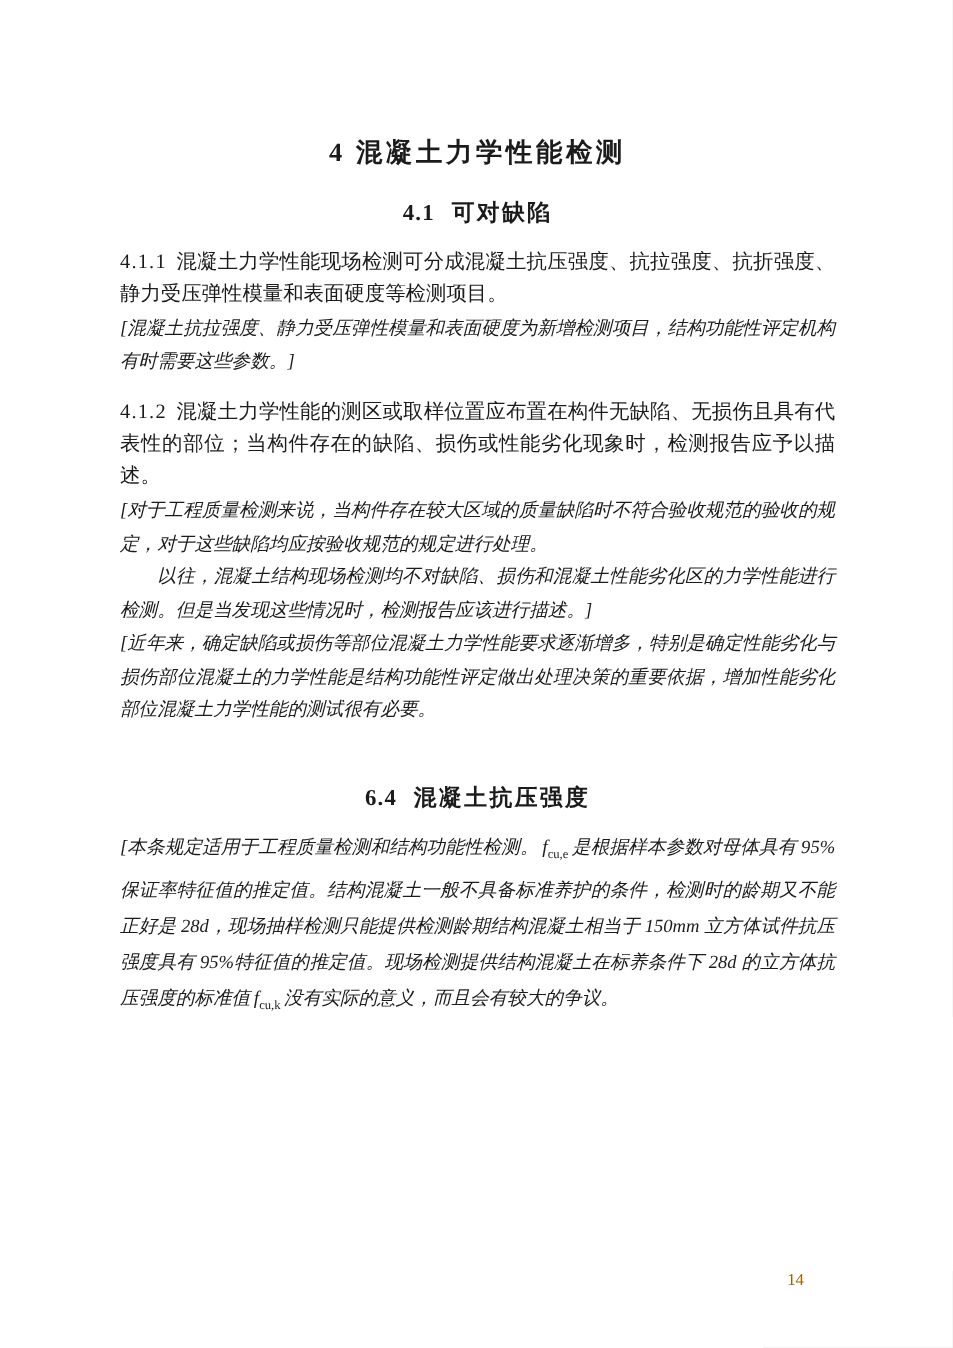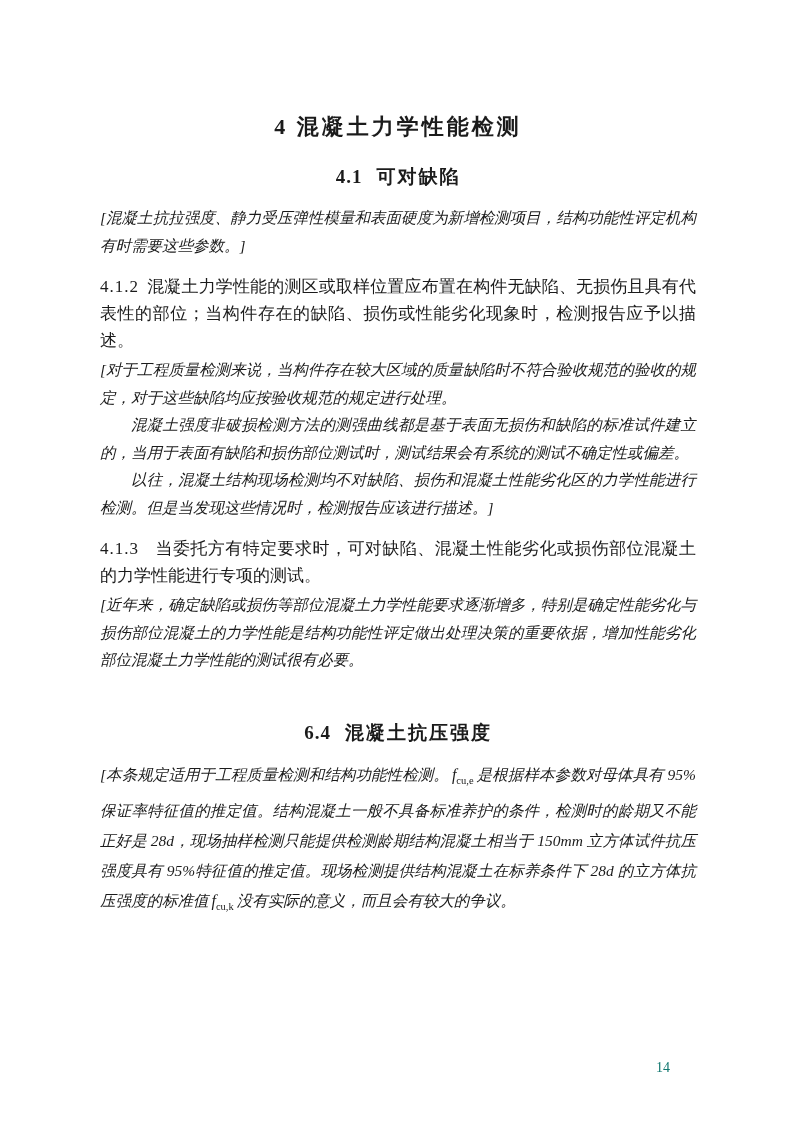--- a/index.html
+++ b/index.html
@@ -50,47 +50,46 @@
   .commentary.roomy{line-height:30px;}
   .formula{white-space:nowrap;margin:0 3px;}
   .formula .f-sym{font-style:italic;font-size:17px;}
   .formula sub{font-style:normal;font-size:10.5px;letter-spacing:0;}
   .commentary .formula .f-sym{font-size:16px;}
   .gap-before-section{margin-top:46px;}
   .page-number{
     position:absolute;
     left:656px;top:1060px;
     font-size:14px;
-    color:#0f766e;
+    color:#a16207;
   }
 </style>
 </head>
 <body>
 
 <div class="page">
   <div class="content">
 
     <h1 class="chapter-title">4  混凝土力学性能检测</h1>
 
     <h2 class="section-heading">
       <span class="sec-num">4.1</span><span>可对缺陷</span>
     </h2>
 
+    <p class="clause">
+      <span class="clause-num">4.1.1</span><span>混凝土力学性能现场检测可分成混凝土抗压强度、抗拉强度、抗折强度、静力受压弹性模量和表面硬度等检测项目。</span>
+    </p>
     <p class="commentary">[混凝土抗拉强度、静力受压弹性模量和表面硬度为新增检测项目，结构功能性评定机构有时需要这些参数。]</p>
 
     <p class="clause">
       <span class="clause-num">4.1.2</span><span>混凝土力学性能的测区或取样位置应布置在构件无缺陷、无损伤且具有代表性的部位；当构件存在的缺陷、损伤或性能劣化现象时，检测报告应予以描述。</span>
     </p>
     <p class="commentary">[对于工程质量检测来说，当构件存在较大区域的质量缺陷时不符合验收规范的验收的规定，对于这些缺陷均应按验收规范的规定进行处理。</p>
-    <p class="commentary indent">混凝土强度非破损检测方法的测强曲线都是基于表面无损伤和缺陷的标准试件建立的，当用于表面有缺陷和损伤部位测试时，测试结果会有系统的测试不确定性或偏差。</p>
     <p class="commentary indent">以往，混凝土结构现场检测均不对缺陷、损伤和混凝土性能劣化区的力学性能进行检测。但是当发现这些情况时，检测报告应该进行描述。]</p>
 
-    <p class="clause">
-      <span class="clause-num wide">4.1.3</span><span>当委托方有特定要求时，可对缺陷、混凝土性能劣化或损伤部位混凝土的力学性能进行专项的测试。</span>
-    </p>
     <p class="commentary">[近年来，确定缺陷或损伤等部位混凝土力学性能要求逐渐增多，特别是确定性能劣化与损伤部位混凝土的力学性能是结构功能性评定做出处理决策的重要依据，增加性能劣化部位混凝土力学性能的测试很有必要。</p>
 
     <h2 class="section-heading gap-before-section">
       <span class="sec-num">6.4</span><span>混凝土抗压强度</span>
     </h2>
 
 
     <p class="commentary roomy">
       <span>[本条规定适用于工程质量检测和结构功能性检测。</span><span class="formula"><span class="f-sym">f</span><sub>cu,e</sub></span><span>是根据样本参数对母体具有 95%保证率特征值的推定值。结构混凝土一般不具备标准养护的条件，检测时的龄期又不能正好是 28d，现场抽样检测只能提供检测龄期结构混凝土相当于 150mm 立方体试件抗压强度具有 95%特征值的推定值。现场检测提供结构混凝土在标养条件下 28d 的立方体抗压强度的标准值</span><span class="formula"><span class="f-sym">f</span><sub>cu,k</sub></span><span>没有实际的意义，而且会有较大的争议。</span>
     </p>

